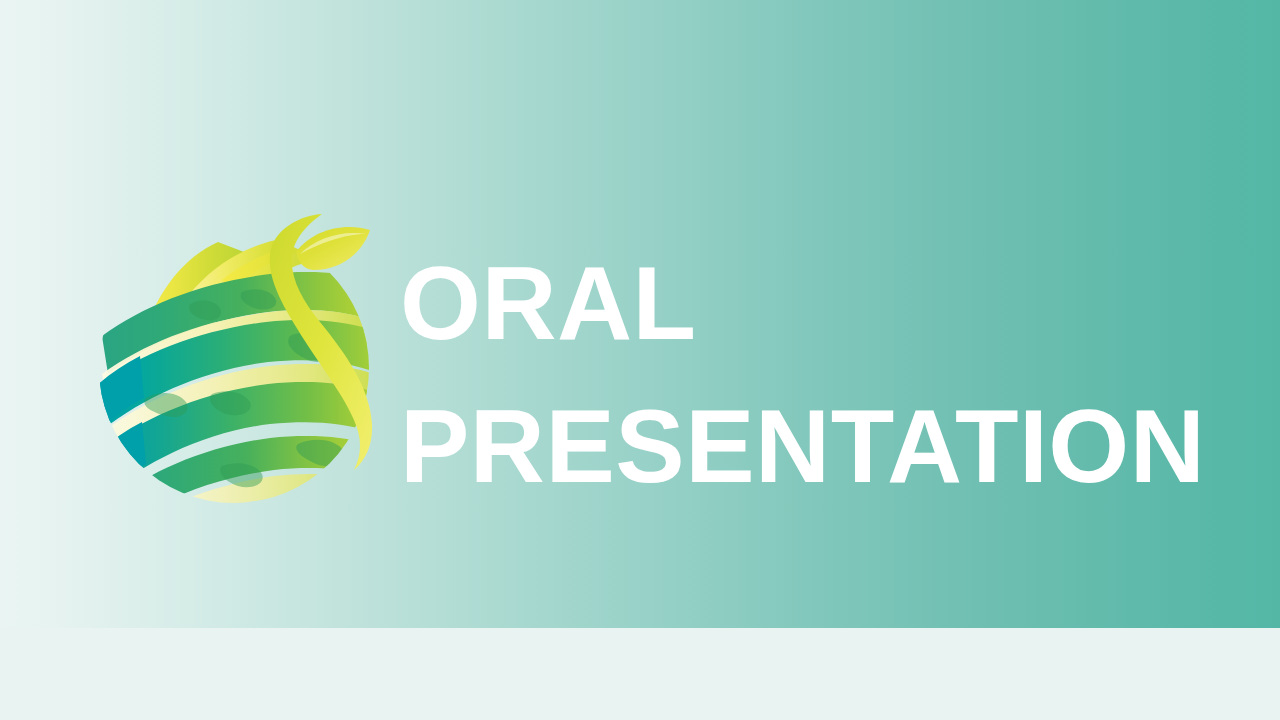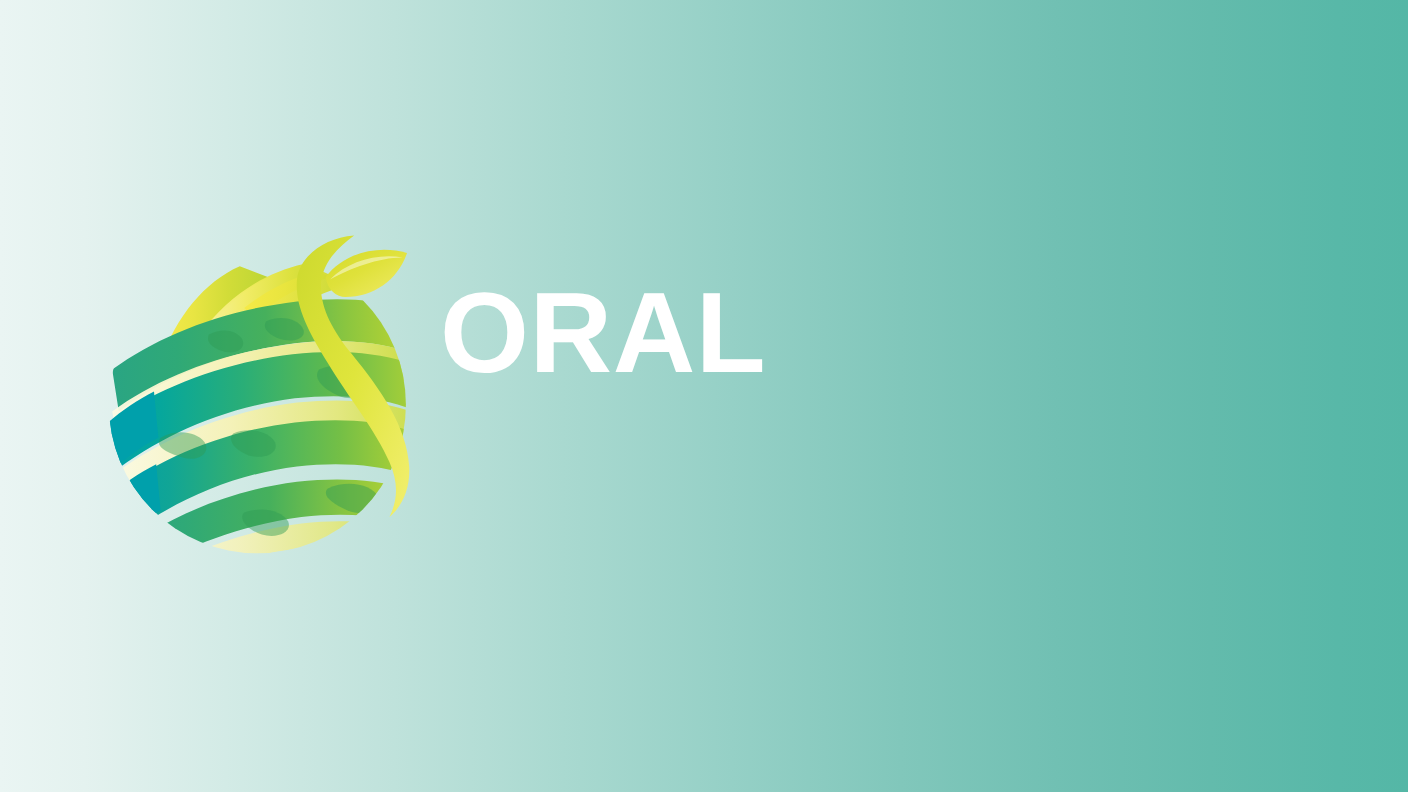--- a/index.html
+++ b/index.html
@@ -11,21 +11,21 @@
     overflow: hidden;
   }
   body {
     font-family: "Liberation Sans", sans-serif;
     background: #e9f4f2;
   }
 
   #slide {
     position: relative;
     width: 1280px;
-    height: 720px;
+    height: 628px;
     overflow: hidden;
     background: linear-gradient(
       90deg,
       #eaf5f3 0%,
       #e4f2ef 6%,
       #d3ebe6 16%,
       #bfe2db 28%,
       #a9d9d0 40%,
       #95d0c6 52%,
       #81c7bb 64%,
@@ -194,15 +194,16 @@
                    C 212 62 204 56 202 44 Z" fill="url(#gLeaf)"></path>
 
           <path d="M 206 46 C 222 30 248 22 272 26 C 250 26 224 36 206 46 Z" fill="#ffffff" opacity="0.45"></path>
         </g>
       </g>
     </svg>
   </div>
 
   <div id="headline">
     <span class="headline-line">ORAL</span>
+    <span class="headline-line">PRESENTATION</span>
   </div>
 
 </div>
 
 </body></html>

